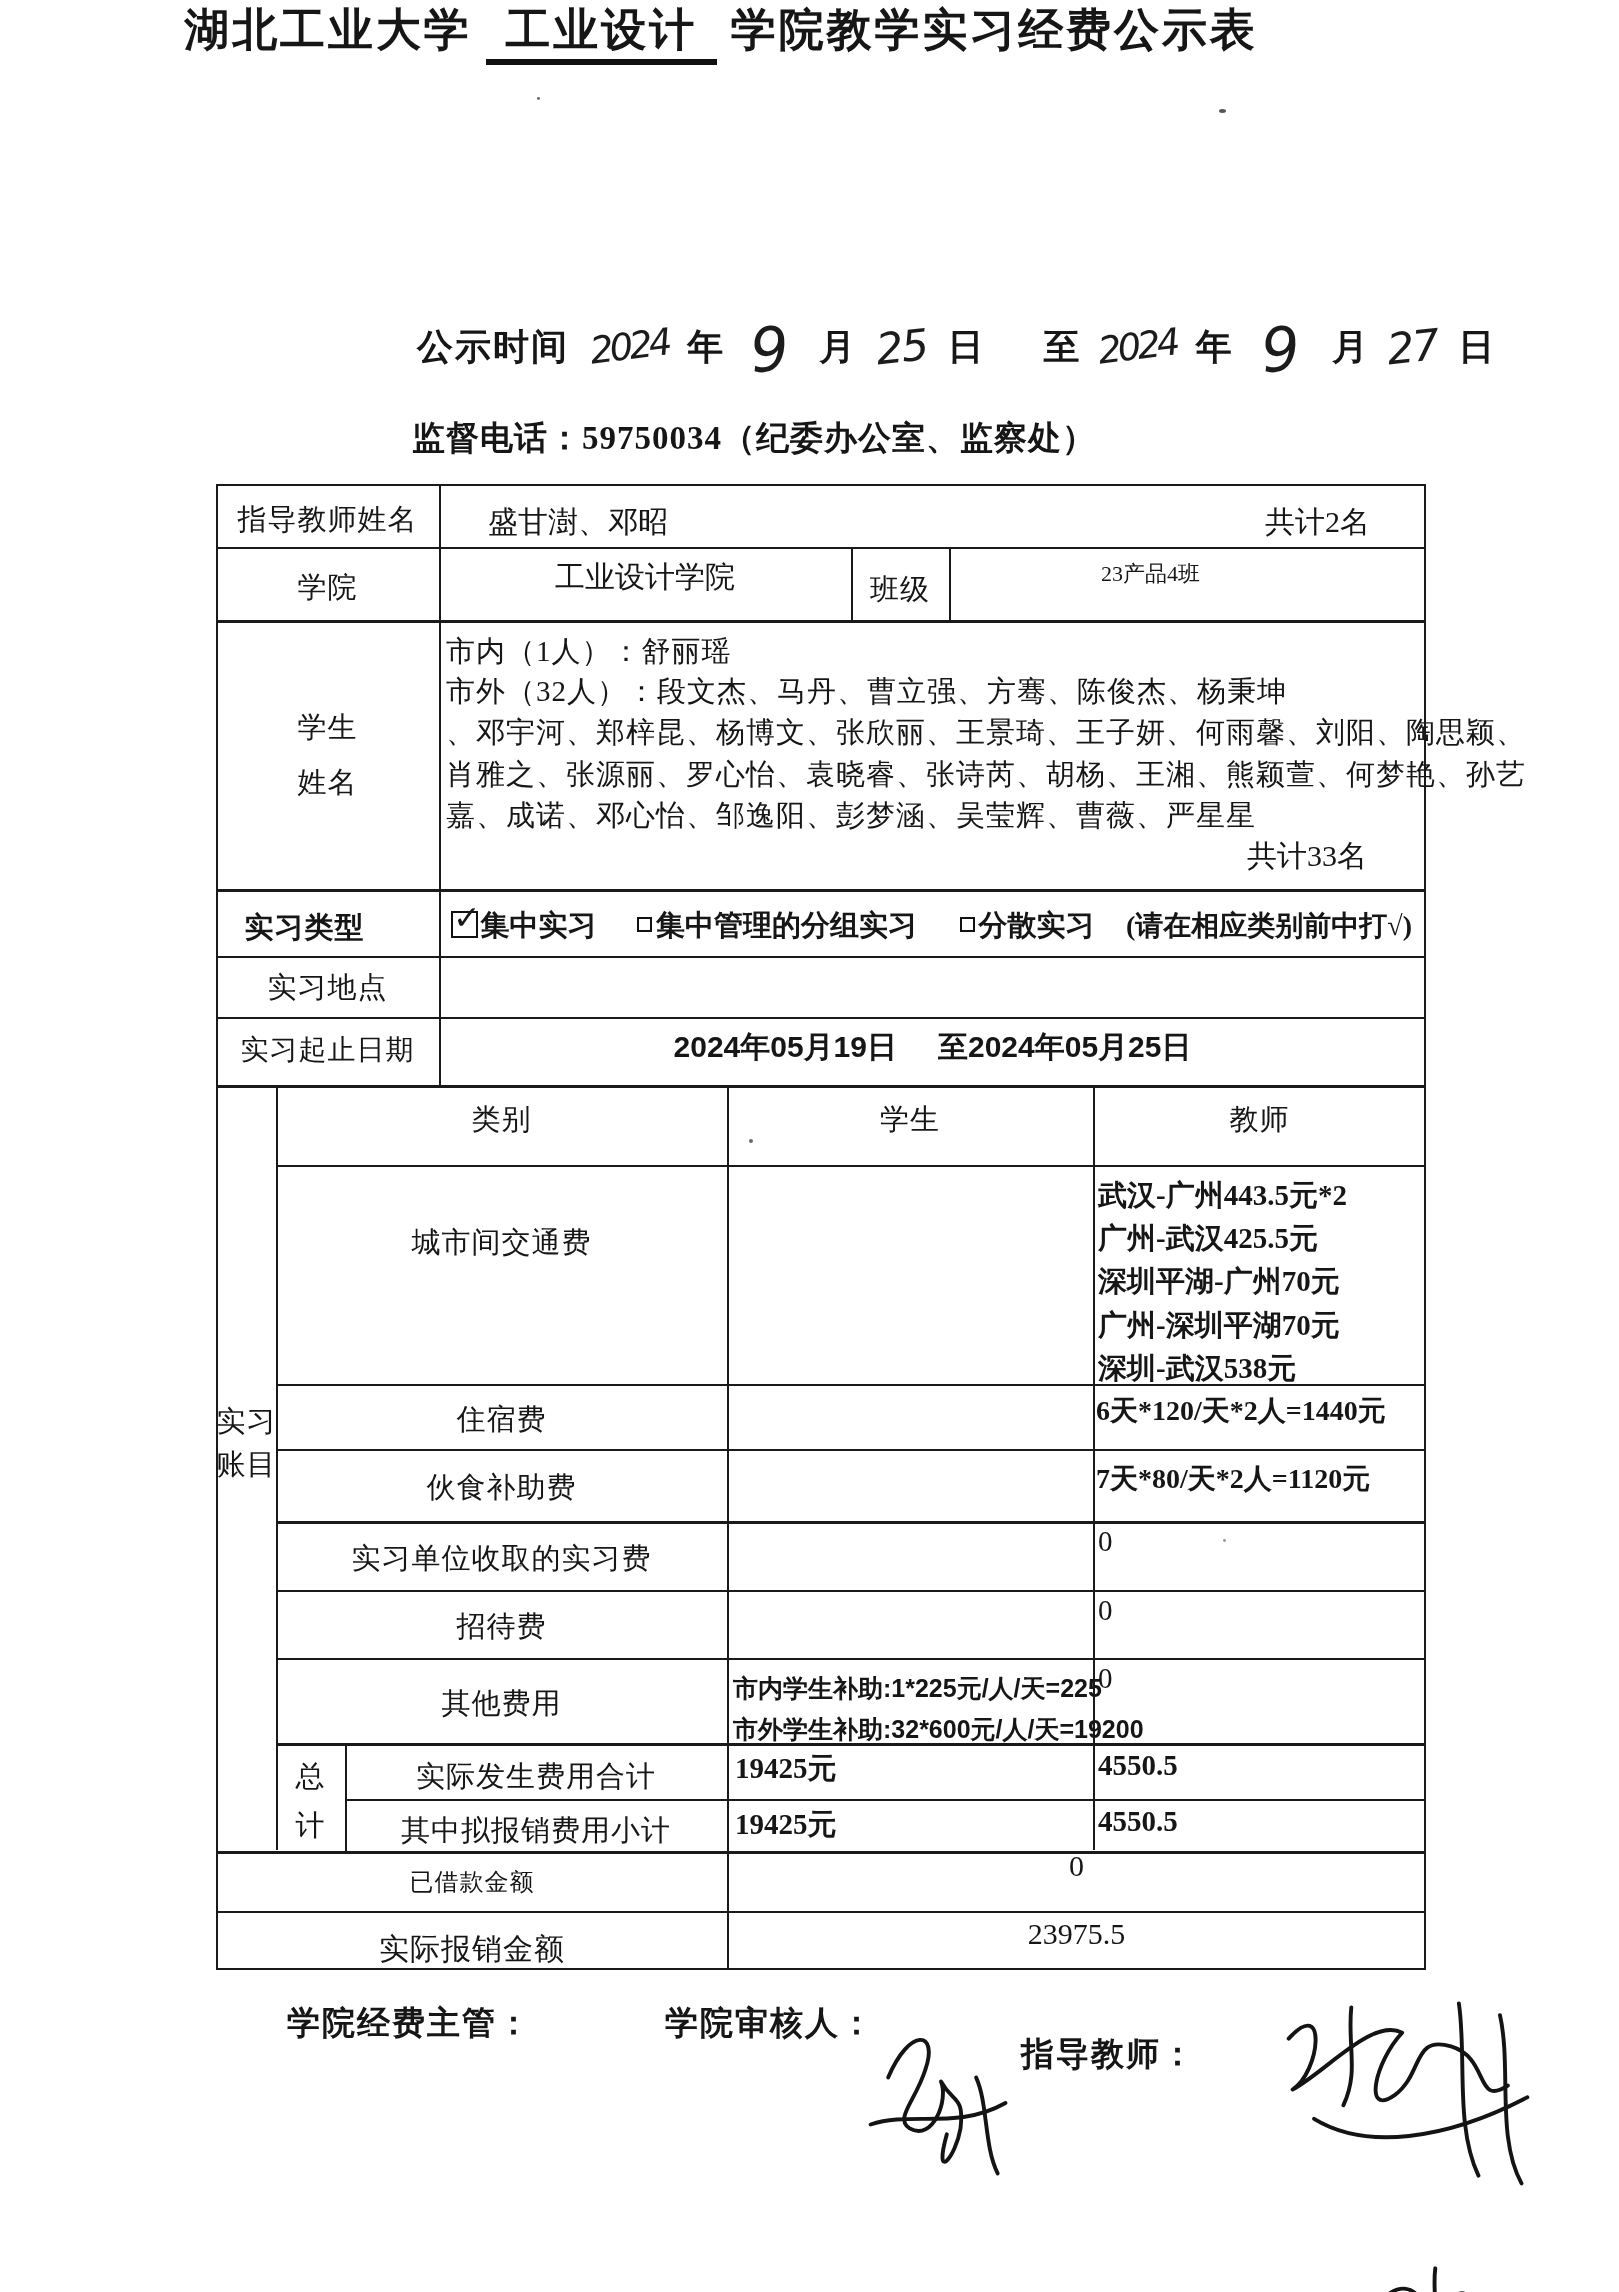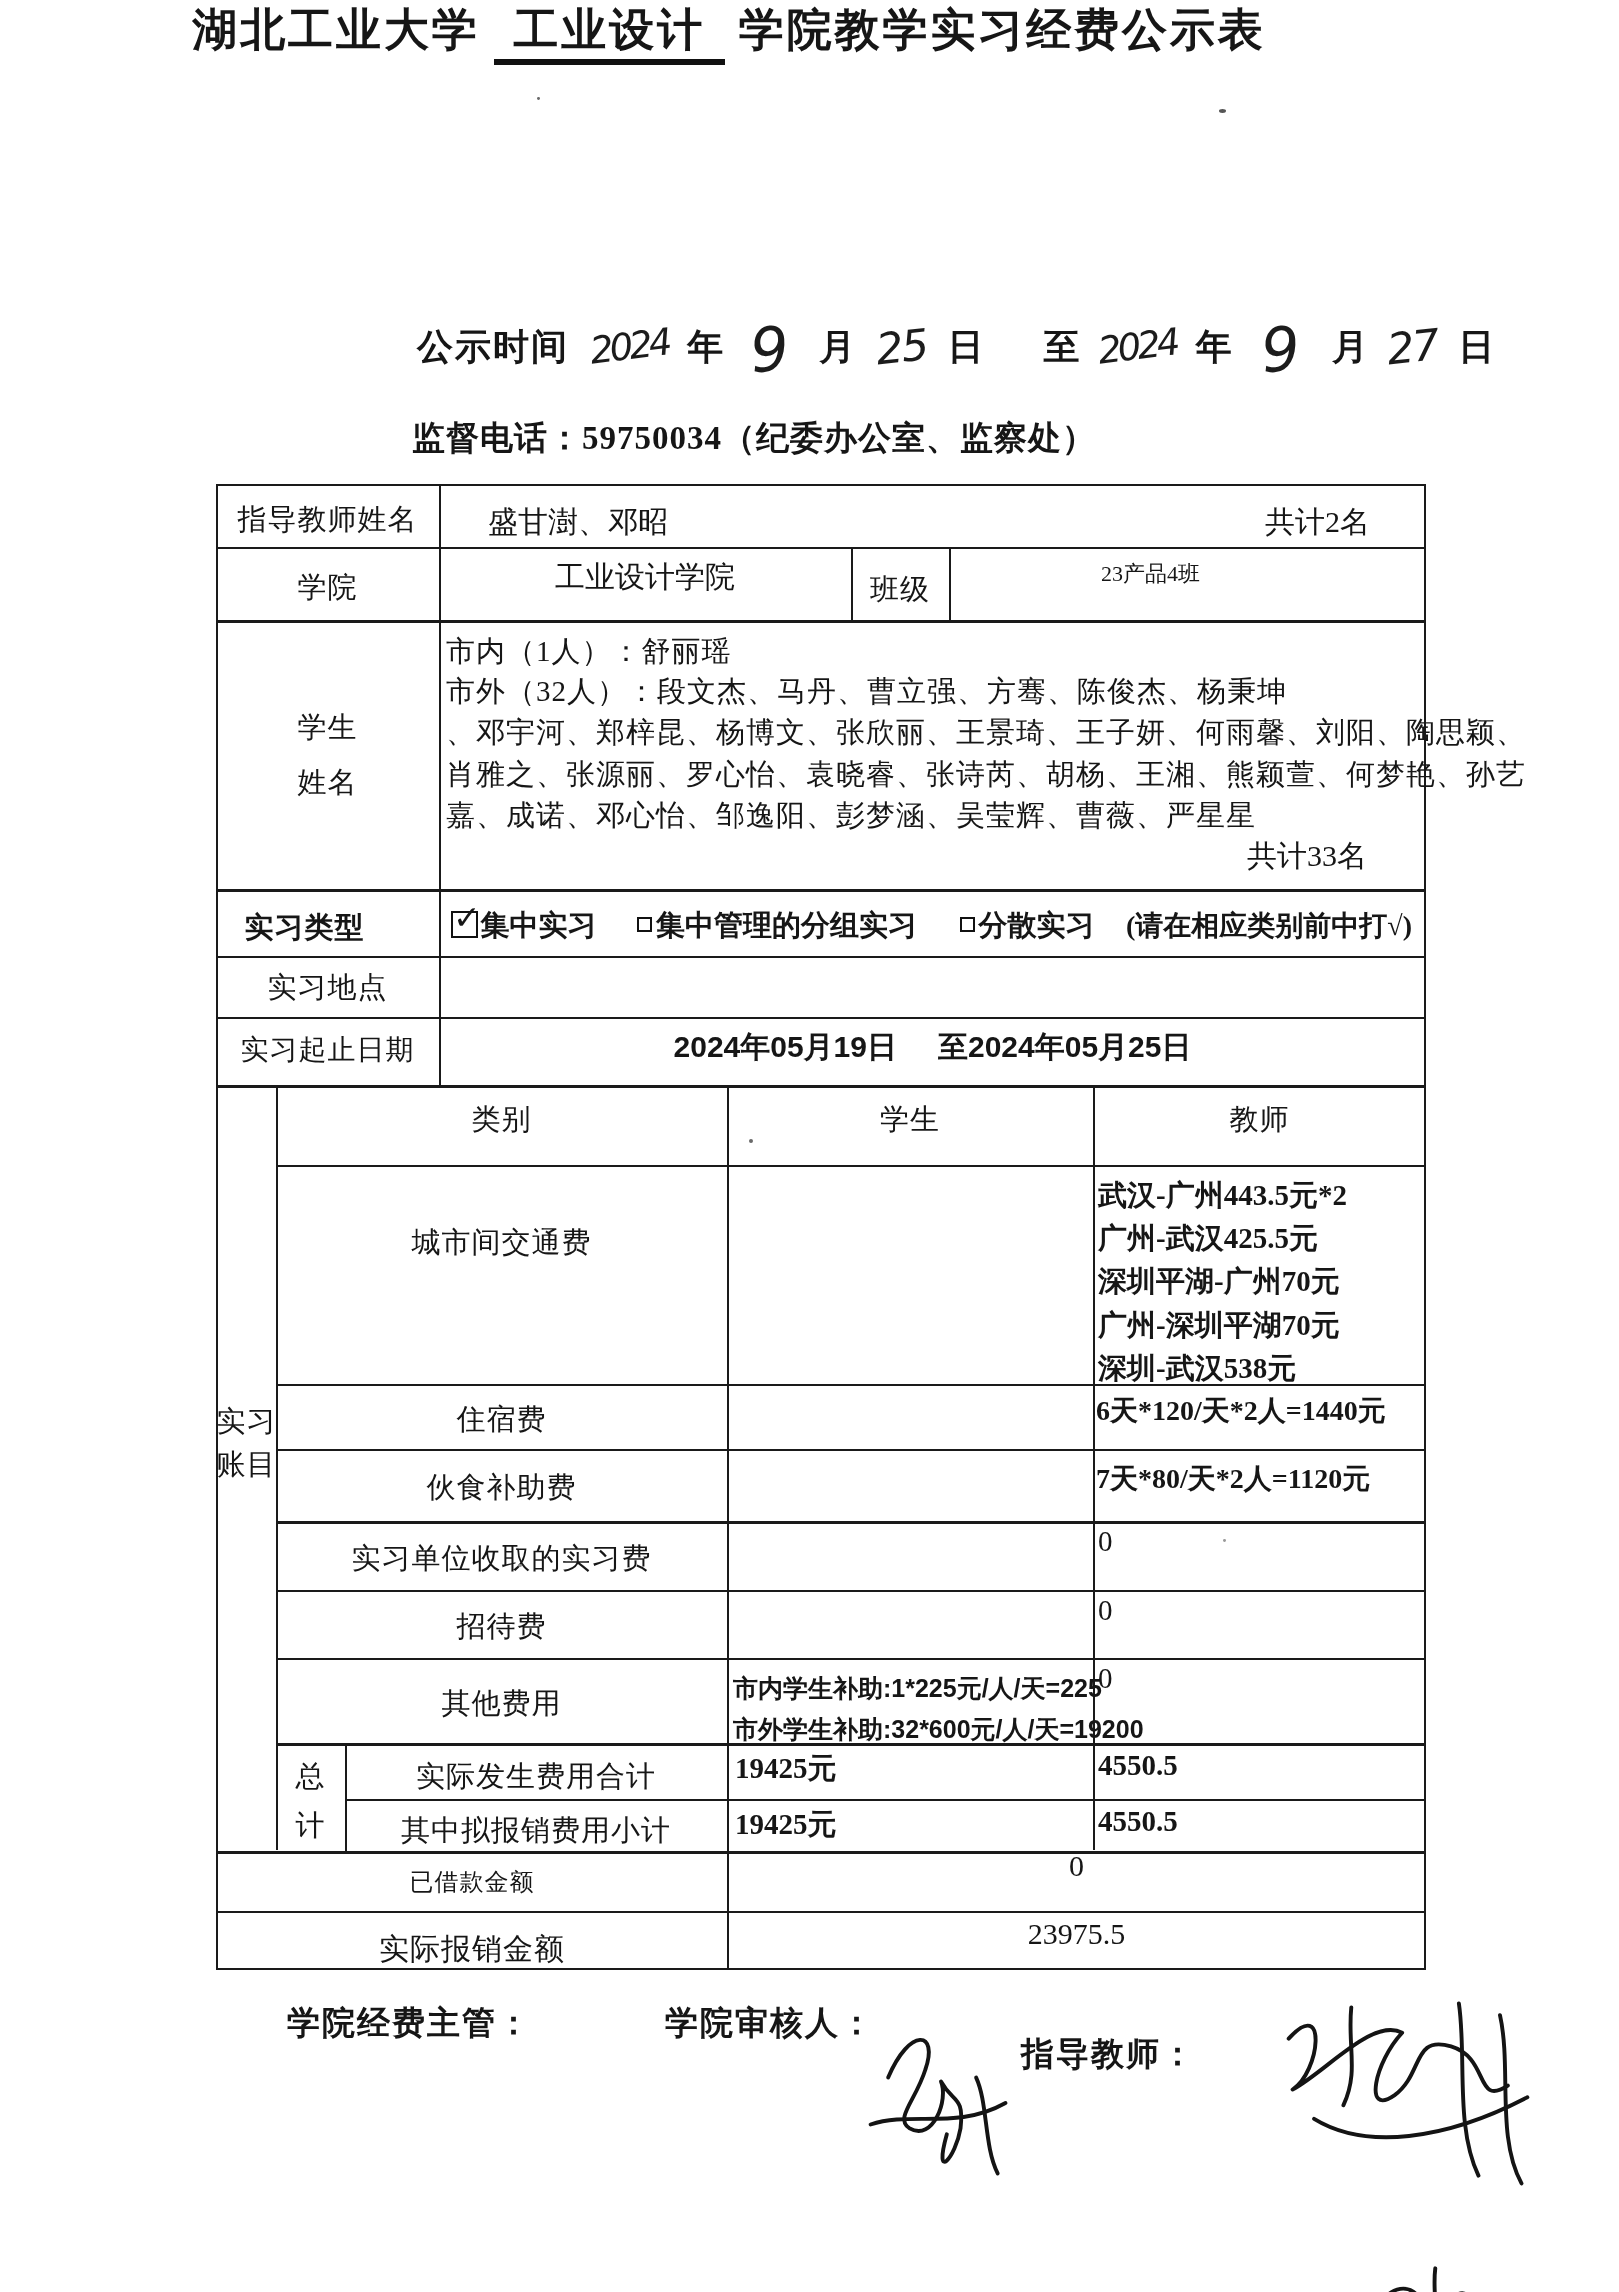--- a/index.html
+++ b/index.html
@@ -34,21 +34,21 @@
   .opt{font-size:29px;font-weight:600;white-space:nowrap;}
   .footer-label{font-size:33px;font-weight:700;letter-spacing:2px;white-space:nowrap;}
   .sig path{fill:none;stroke:#141414;stroke-width:4;stroke-linecap:round;stroke-linejoin:round;}
   .noise{position:absolute;background:#6a6a6a;border-radius:50%;}
 </style>
 </head>
 <body>
 
 <div class="sheet">
 
-  <div class="abs page-title ctr" style="left:16px;top:200;width:1426px;">
+  <div class="abs page-title ctr" style="left:8px;top:200;width:1426px;">
     <span>湖北工业大学</span>
     <span class="uline">工业设计</span>
     <span>学院教学实习经费公示表</span>
   </div>
 
   <div class="abs pubrow" style="left:417px;top:302px;">
     <span>公示时间</span>
     <span class="hw hw-y" style="margin-left:9.8px;">2024</span>
     <span style="margin-left:7.8px;">年</span>
     <span class="hw hw-m" style="margin-left:13.7px;">9</span>

